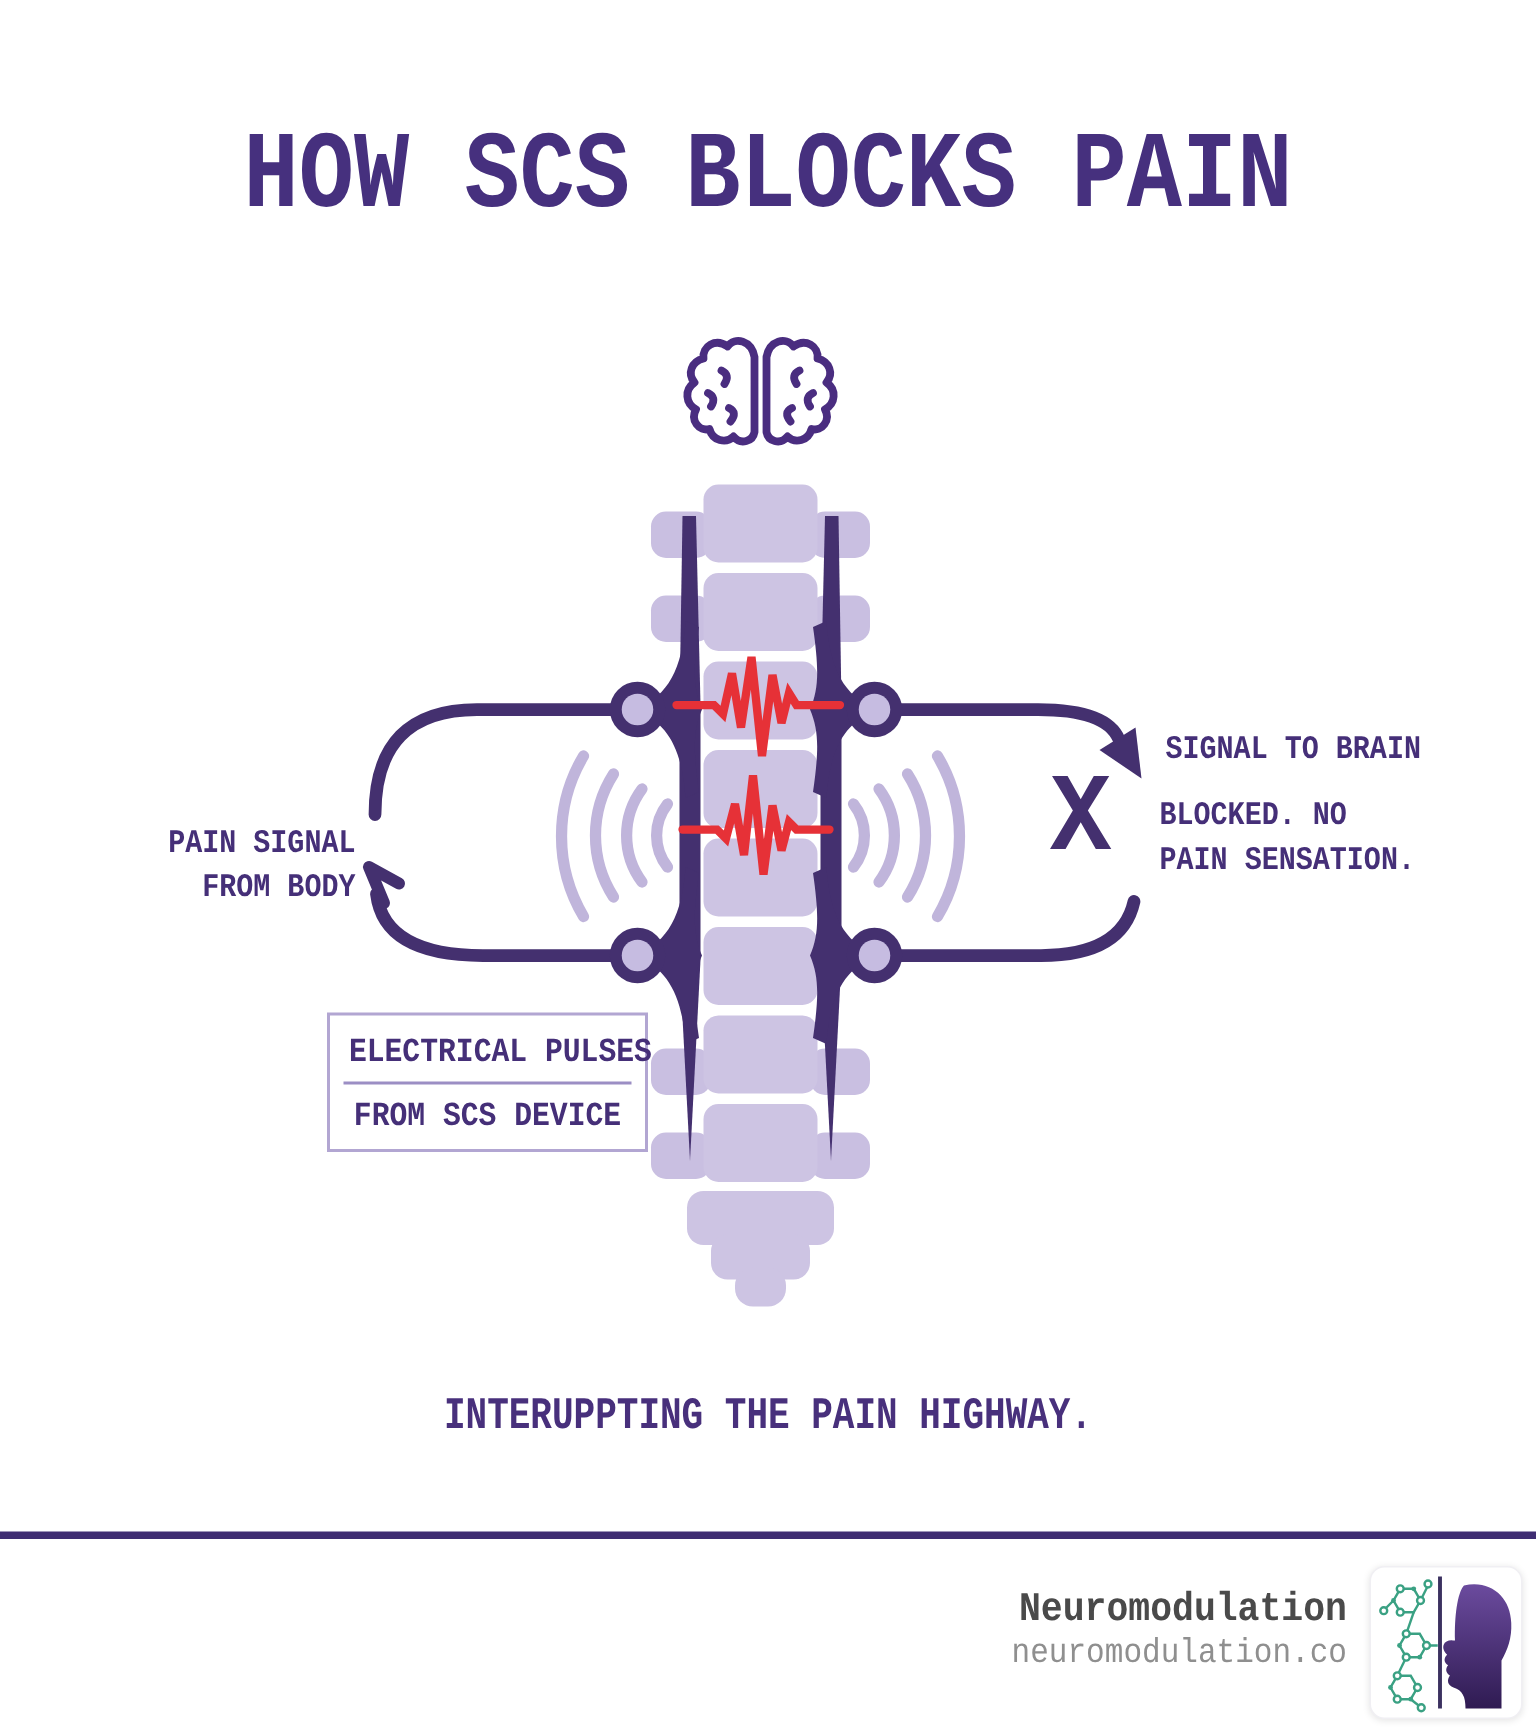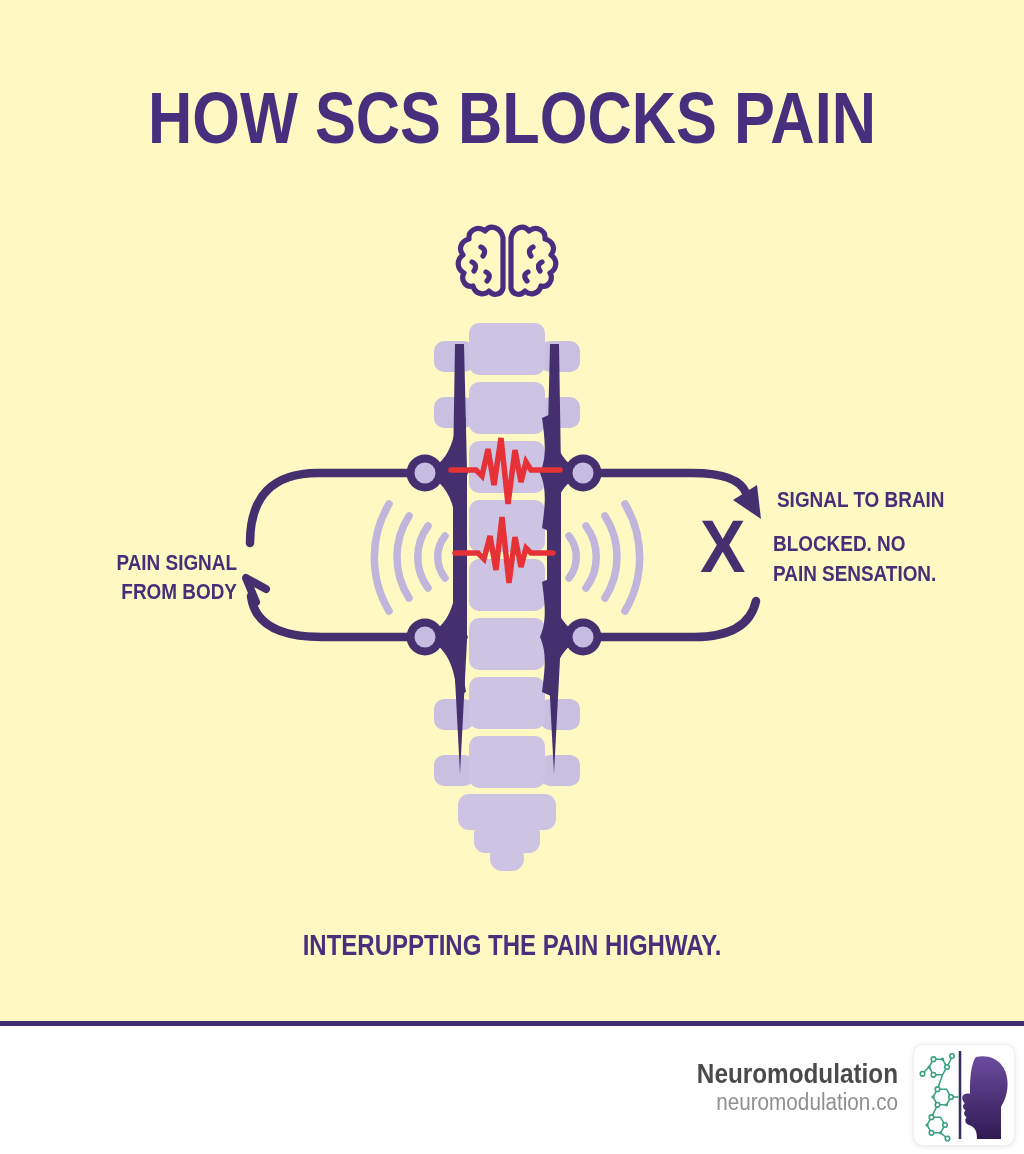--- a/index.html
+++ b/index.html
@@ -1,19 +1,19 @@
 <!DOCTYPE html>
 <html><head>
 <meta charset="utf-8">
 <style>
   html,body{margin:0;padding:0;background:#e9e9e9;}
   .poster{
     position:relative; width:1024px; height:1154px; overflow:hidden;
-    background:#fef9c3;
-    font-family:Liberation Sans, sans-serif;
+    background:#ffffff;
+    font-family:Liberation Mono, monospace;
   }
   .page-title{
     position:absolute; left:0; top:76px; width:1024px; margin:0;
     text-align:center; font-size:73px; font-weight:bold; color:#46307e;
     letter-spacing:0px; transform:scaleX(.84); transform-origin:50% 50%;
     white-space:nowrap;
   }
   .diagram-svg{position:absolute; left:0; top:0;}
   .lbl{
     position:absolute; font-weight:bold; color:#452f78;
@@ -157,20 +157,25 @@
 
   <div class="lbl cnd signal-brain">SIGNAL TO BRAIN</div>
 
   <div class="lbl x-mark">X</div>
 
   <div class="lbl cnd blocked-text">
     <div>BLOCKED. NO</div>
     <div>PAIN SENSATION.</div>
   </div>
 
+  <div class="pulses-box">
+    <div class="line">ELECTRICAL PULSES</div>
+    <div class="sep"></div>
+    <div class="line second">FROM SCS DEVICE</div>
+  </div>
 
   <div class="tagline">INTERUPPTING THE PAIN HIGHWAY.</div>
 
   <div class="footer-area"></div>
   <div class="footer-divider"></div>
 
   <div class="brand-block">
     <div class="brand-name">Neuromodulation</div>
     <div class="brand-url">neuromodulation.co</div>
   </div>

